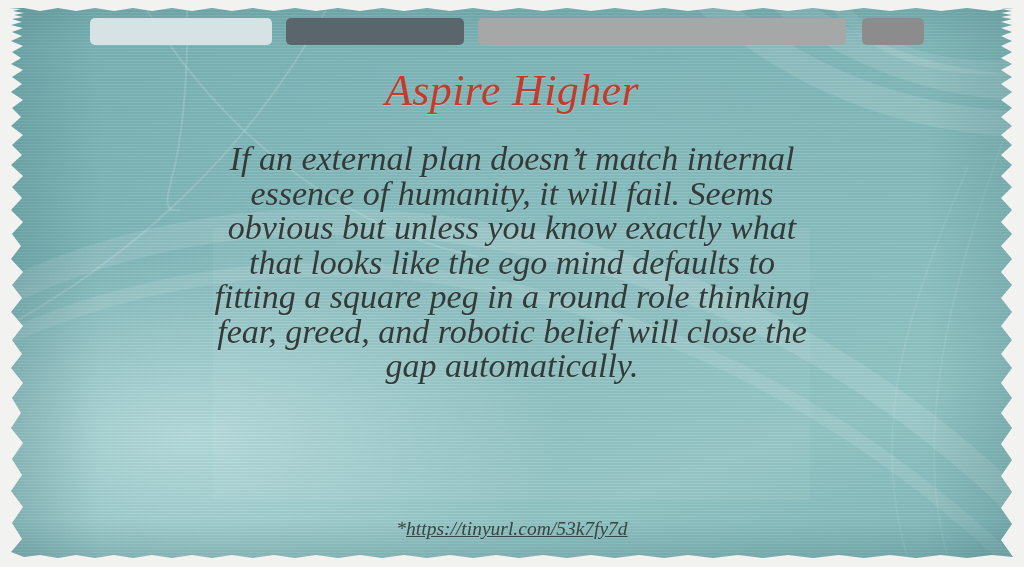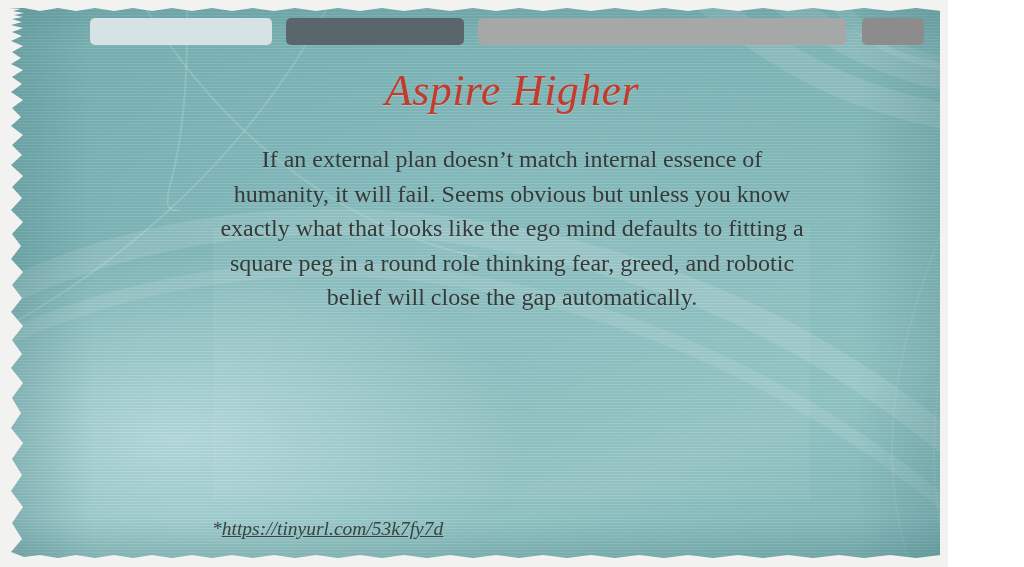--- a/index.html
+++ b/index.html
@@ -2,21 +2,21 @@
 <html><head>
 <meta charset="utf-8">
 <style>
   html, body {
     margin: 0;
     padding: 0;
     background: #ffffff;
   }
   #slide {
     position: relative;
-    width: 948px;
+    width: 1024px;
     height: 567px;
     overflow: hidden;
     background: #f2f2f0;
     font-family: "Liberation Serif", "DejaVu Serif", serif;
   }
 
   
   .paper {
     position: absolute;
     left: 8px;
@@ -103,34 +103,35 @@
     background: rgba(255,255,255,0.055);
     pointer-events: none;
   }
 
   .body {
     position: absolute;
     left: 212px;
     top: 142px;
     width: 600px;
     text-align: center;
-    font-size: 24px;
+    font-style: italic;
+    font-size: 34px;
     line-height: 34.5px;
     color: #343a38;
     text-shadow: 0 1px 0 rgba(255,255,255,0.12);
   }
   .body p { margin: 0; }
   .body .gap { height: 34px; }
 
   .footer {
     position: absolute;
     left: 212px;
     top: 518px;
     width: 600px;
-    text-align: left;
+    text-align: center;
     font-style: italic;
     font-size: 19.5px;
     color: #3a4442;
   }
   .footer .url {
     text-decoration: underline;
     color: #3a4442;
   }
 </style>
 </head>

